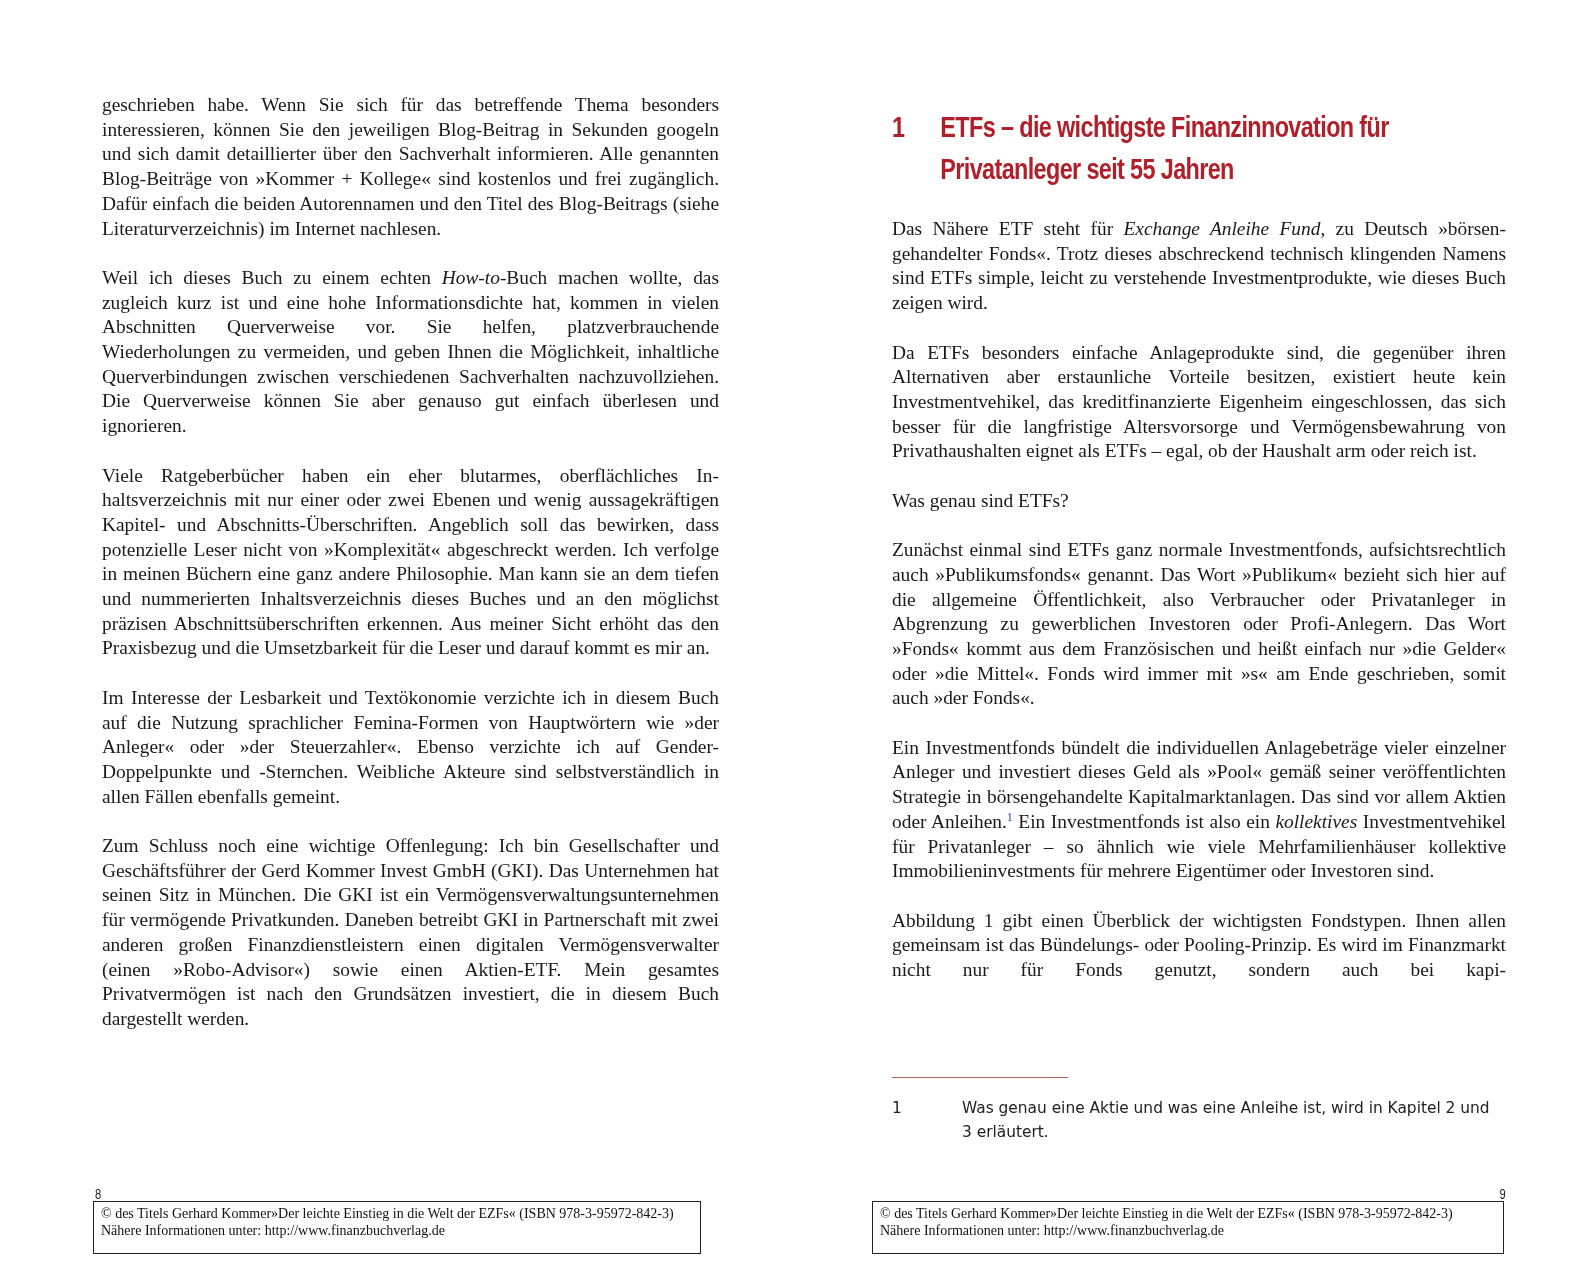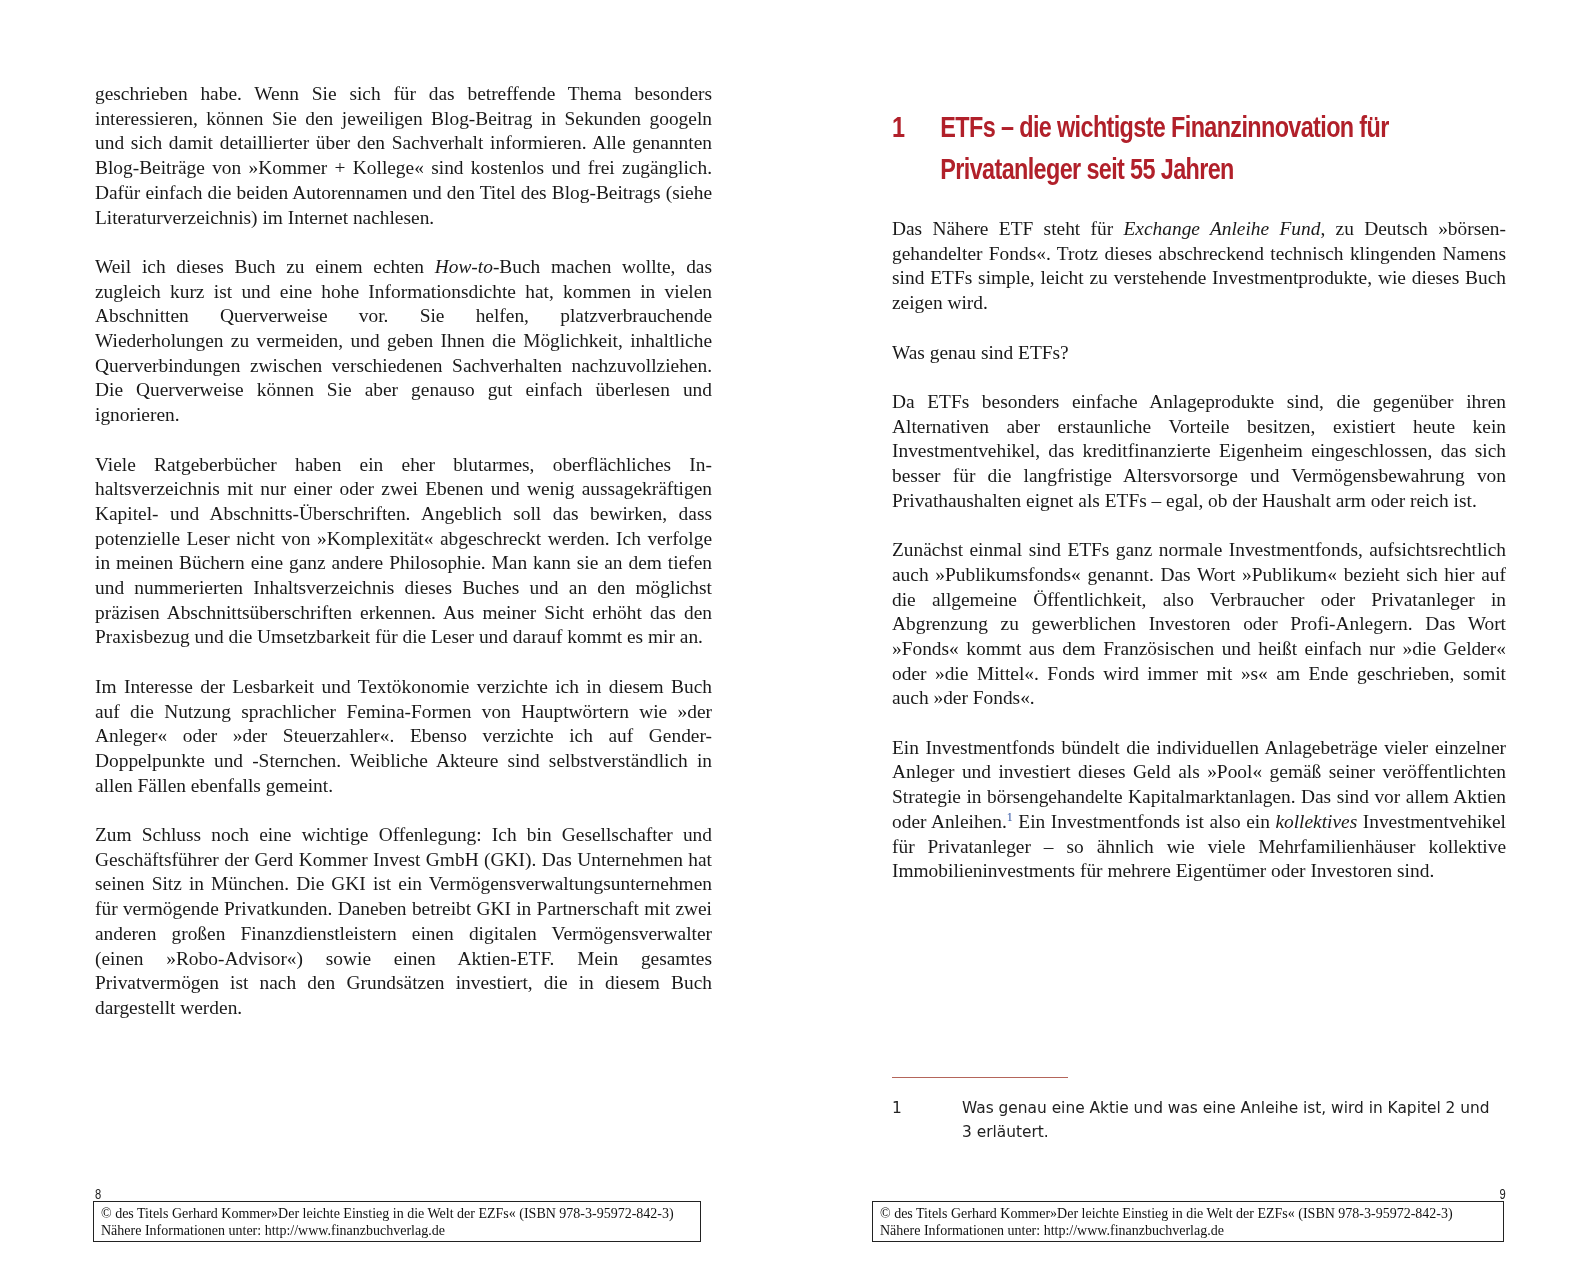--- a/index.html
+++ b/index.html
@@ -4,39 +4,39 @@
 <style>
   html, body { margin: 0; padding: 0; background: #ffffff; }
   body { width: 1594px; height: 1270px; position: relative; overflow: hidden;
          font-family: "Liberation Serif", "DejaVu Serif", serif; color: #1a1a1a; }
   .page { position: absolute; top: 0; height: 1270px; }
   .page.left { left: 95px; width: 617px; }
   .page.right { left: 892px; width: 614px; }
   .body-text { position: absolute; left: 0; width: 100%; font-size: 19.4px; line-height: 24.7px;
                text-align: justify; hyphens: manual; }
   .body-text p { margin: 0 0 24.7px 0; }
-  .left .body-text { top: 82px; }
+  .left .body-text { top: 93px; margin-left: 7px; }
   .chapter-heading { position: absolute; top: 86px; left: 0; width: 620px;
                      font-family: "Liberation Sans", "DejaVu Sans", sans-serif; font-weight: bold;
                      color: #b1202a; font-size: 30px; line-height: 42px; letter-spacing: -0.8px;
                      transform: scaleX(0.78); transform-origin: left top; }
   .chapter-heading .num { position: absolute; left: 0; top: 0; }
   .chapter-heading .title { display: block; margin-left: 62px; width: 700px; }
   .right .body-text { top: 217px; }
   .footnote-rule { position: absolute; top: 1077px; left: 0; width: 176px; height: 1px; background: #b4655a; }
   .footnote { position: absolute; top: 1096px; left: 0; width: 600px;
               font-family: "DejaVu Sans", "Liberation Sans", sans-serif; font-size: 15.4px; line-height: 24px; color: #222; }
   .footnote .fn-num { position: absolute; left: 0; top: 0; }
   .footnote .fn-text { display: block; margin-left: 70px; }
   sup.fnref { font-size: 12px; color: #2a4fa0; vertical-align: super; line-height: 0; }
   .page-number { position: absolute; top: 1186px; font-family: "Liberation Sans", "DejaVu Sans", sans-serif;
                  font-size: 14px; transform: scaleX(0.8); }
   .left .page-number { left: 0; transform-origin: left; }
   .right .page-number { right: 0; transform-origin: right; }
-  .copyright-box { position: absolute; top: 1201px; border: 1.5px solid #222; padding: 3px 7px 2px 7px;
+  .copyright-box { position: absolute; top: 1201px; border: 1.5px solid #222; padding: 3px 7px 14px 7px;
                    font-family: "Liberation Serif", "DejaVu Serif", serif; font-size: 14px; line-height: 17px;
                    color: #111; box-sizing: border-box; }
   .left .copyright-box { left: -2px; width: 608px; }
   .right .copyright-box { left: -20px; width: 632px; }
   .copyright-box div { white-space: nowrap; }
   i { font-style: italic; }
 </style>
 </head>
 <body>
 
@@ -56,24 +56,25 @@
 </div>
 
 <div class="page right">
   <h1 class="chapter-heading">
     <span class="num">1</span>
     <span class="title">ETFs – die wichtigste Finanzinnovation für</span>
     <span class="title">Privatanleger seit 55 Jahren</span>
   </h1>
   <div class="body-text">
     <p><span>Das Nähere ETF steht für </span><i>Exchange Anleihe Fund</i><span>, zu Deutsch »börsen­gehandelter Fonds«. Trotz dieses abschreckend technisch klingenden Namens sind ETFs simple, leicht zu verstehende Investmentprodukte, wie dieses Buch zeigen wird.</span></p>
+    <p>Da ETFs besonders einfache Anlageprodukte sind, die gegenüber ihren Alternativen aber erstaunliche Vorteile besitzen, existiert heute kein Investmentvehikel, das kreditfinanzierte Eigenheim eingeschlos­sen, das sich besser für die langfristige Altersvorsorge und Vermögens­bewahrung von Privathaushalten eignet als ETFs – egal, ob der Haus­halt arm oder reich ist.</p>
     <p>Was genau sind ETFs?</p>
-    <p>Da ETFs besonders einfache Anlageprodukte sind, die gegenüber ihren Alternativen aber erstaunliche Vorteile besitzen, existiert heute kein Investmentvehikel, das kreditfinanzierte Eigenheim eingeschlos­sen, das sich besser für die langfristige Altersvorsorge und Vermögens­bewahrung von Privathaushalten eignet als ETFs – egal, ob der Haus­halt arm oder reich ist.</p>
     <p>Zunächst einmal sind ETFs ganz normale Investmentfonds, aufsichts­rechtlich auch »Publikumsfonds« genannt. Das Wort »Publikum« be­zieht sich hier auf die allgemeine Öffentlichkeit, also Verbraucher oder Privatanleger in Abgrenzung zu gewerblichen Investoren oder Pro­fi-Anlegern. Das Wort »Fonds« kommt aus dem Französischen und heißt einfach nur »die Gelder« oder »die Mittel«. Fonds wird immer mit »s« am Ende geschrieben, somit auch »der Fonds«.</p>
     <p><span>Ein Investmentfonds bündelt die individuellen Anlagebeträge vieler einzelner Anleger und investiert dieses Geld als »Pool« gemäß seiner veröffentlichten Strategie in börsengehandelte Kapitalmarktanlagen. Das sind vor allem Aktien oder Anleihen.</span><sup class="fnref">1</sup><span> Ein Investmentfonds ist also ein </span><i>kollektives</i><span> Investmentvehikel für Privatanleger – so ähnlich wie viele Mehrfamilienhäuser kollektive Immobilieninvestments für meh­rere Eigentümer oder Investoren sind.</span></p>
+    <p style="text-align-last: justify;">Abbildung 1 gibt einen Überblick der wichtigsten Fondstypen. Ihnen allen gemeinsam ist das Bündelungs- oder Pooling-Prinzip. Es wird im Finanzmarkt nicht nur für Fonds genutzt, sondern auch bei kapi-</p>
   </div>
   <div class="footnote-rule"></div>
   <div class="footnote">
     <span class="fn-num">1</span>
     <span class="fn-text">Was genau eine Aktie und was eine Anleihe ist, wird in Kapitel 2 und 3 erläutert.</span>
   </div>
   <div class="page-number">9</div>
   <div class="copyright-box">
     <div>© des Titels Gerhard Kommer»Der leichte Einstieg in die Welt der EZFs« (ISBN 978-3-95972-842-3)</div>
     <div>Nähere Informationen unter: http://www.finanzbuchverlag.de</div>

